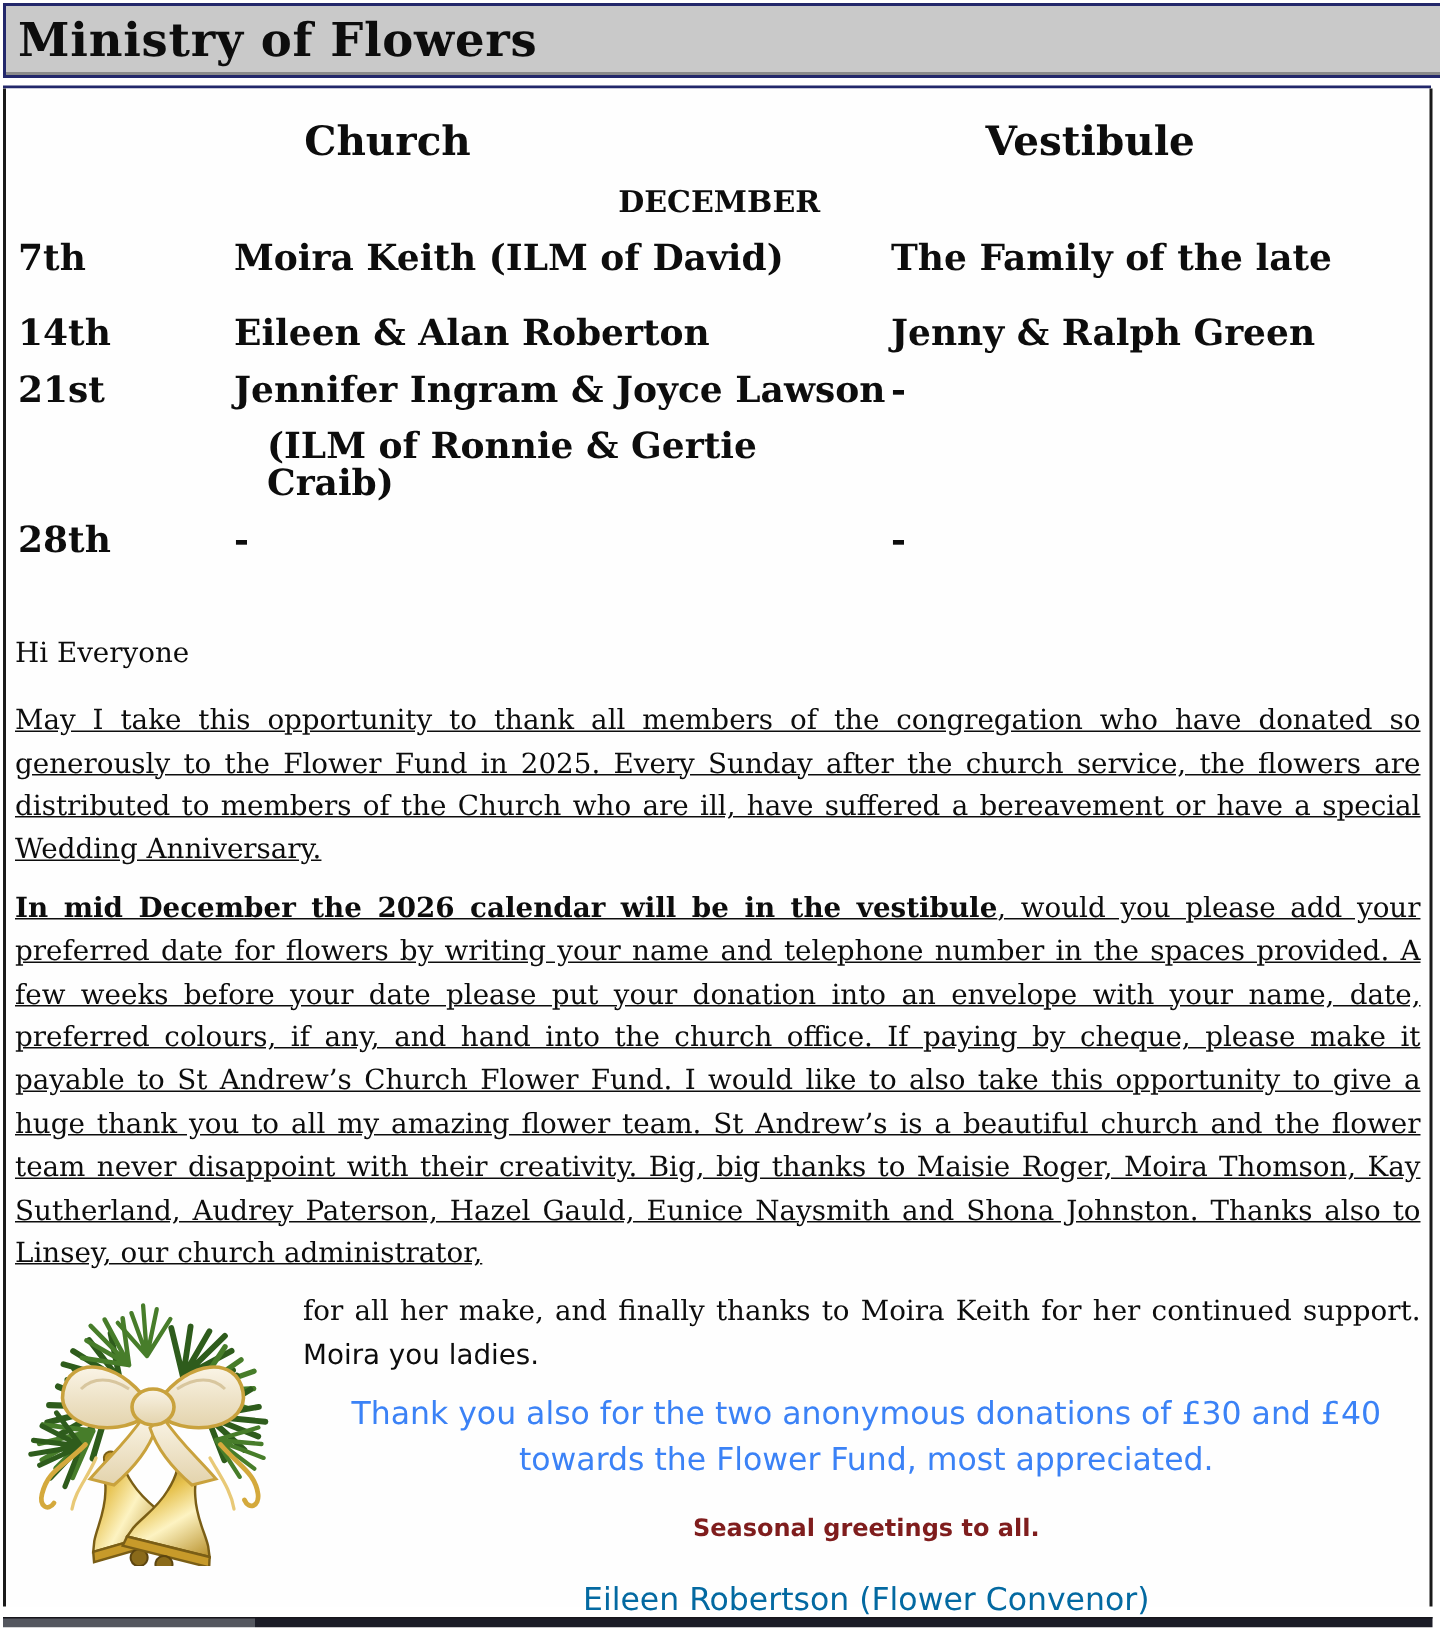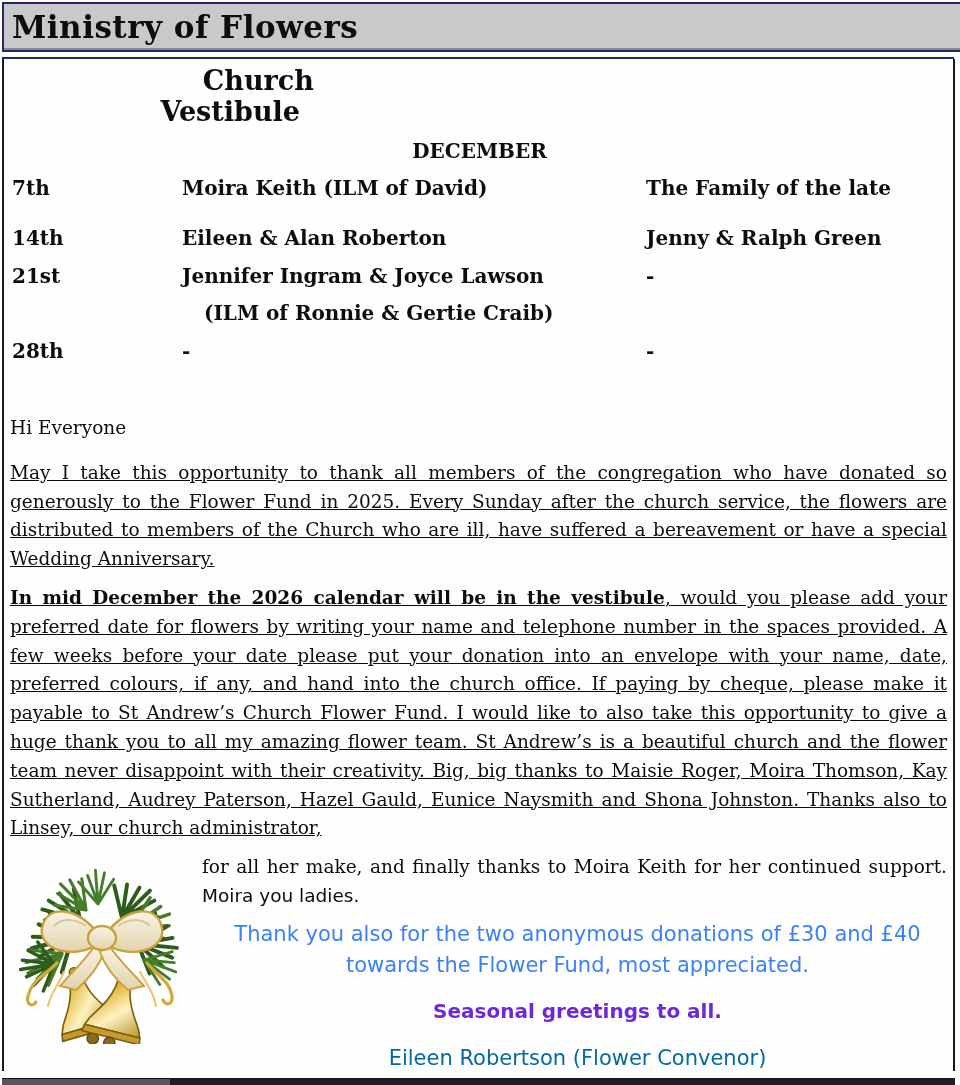--- a/index.html
+++ b/index.html
@@ -21,44 +21,44 @@
   }
   .header-rule{position:absolute;left:2px;top:57px;width:952px;height:0;border-top:2px solid #23286b;}
   
   .content-box{
     position:absolute;left:2px;top:59px;width:953px;height:1012px;
     background:#fefefe;
     border-left:2px solid #1a1a1a;border-right:2px solid #1a1a1a;
     box-sizing:border-box;padding:4px 6px 0 6px;
   }
   
-  .col-headings{display:flex;margin-top:2px;flex-direction:column;}
+  .col-headings{display:flex;margin-top:16px;}
   .col-headings .col{font-size:27px;font-weight:bold;text-align:center;}
   .col-headings .col.church{width:53%;}
   .col-headings .col.vestibule{width:47%;}
   
   .month{font-size:20px;font-weight:bold;margin-top:12px;padding-left:2px;text-align:center;}
   .sched-row{display:grid;grid-template-columns:146px 438px 1fr;margin-top:13px;
-             font-size:20px;font-weight:bold;line-height:25px;gap:26px;}
+             font-size:24px;font-weight:bold;line-height:25px;}
   .sched-row .date{padding-left:2px;}
   .sched-row .c2-indent{padding-left:22px;}
   .sched-row .v2-indent{padding-left:148px;}
   .sub-row{margin-top:12px;}
   
   .letter{margin-top:50px;font-size:18.5px;line-height:28.8px;}
   .greeting{margin:0 0 16px 0;}
   .para{margin:0 0 10px 0;text-align:justify;text-decoration:underline;}
   .para b{font-weight:bold;}
   .wrap-block{margin-left:192px;text-align:justify;}
   .comic{font-family:"DejaVu Sans","Liberation Sans",sans-serif;}
   
   .bottom-group{margin-left:198px;margin-top:8px;text-align:center;
                 font-family:"DejaVu Sans","Liberation Sans",sans-serif;}
   .donation{font-size:21px;line-height:31px;color:#3b82f6;}
-  .seasonal{font-size:20px;font-weight:bold;color:#6d28d9;margin-top:16px;}
+  .seasonal{font-size:16px;font-weight:bold;color:#7f1d1d;margin-top:16px;}
   .signature{font-size:21px;color:#0369a1;margin-top:18px;}
   
   .bells{position:absolute;left:2px;top:868px;width:200px;height:176px;}
   
   .bottom-bar{position:absolute;left:2px;bottom:0;width:953px;height:7px;display:flex;}
   .bottom-bar .seg-left{width:168px;background:#54575f;border-top:1px solid #16161c;}
   .bottom-bar .seg-right{flex:1;background:#1c1d27;border-top:1px solid #16161c;}
 </style>
 </head>
 <body>

